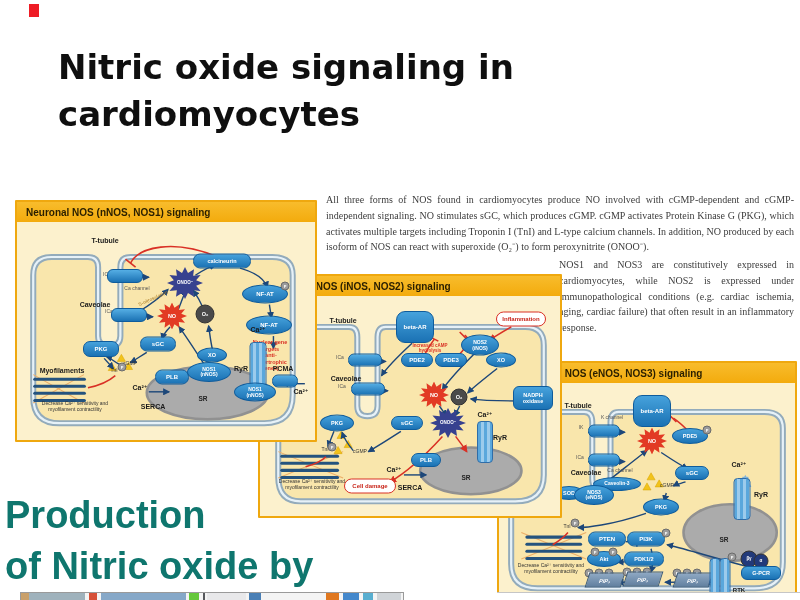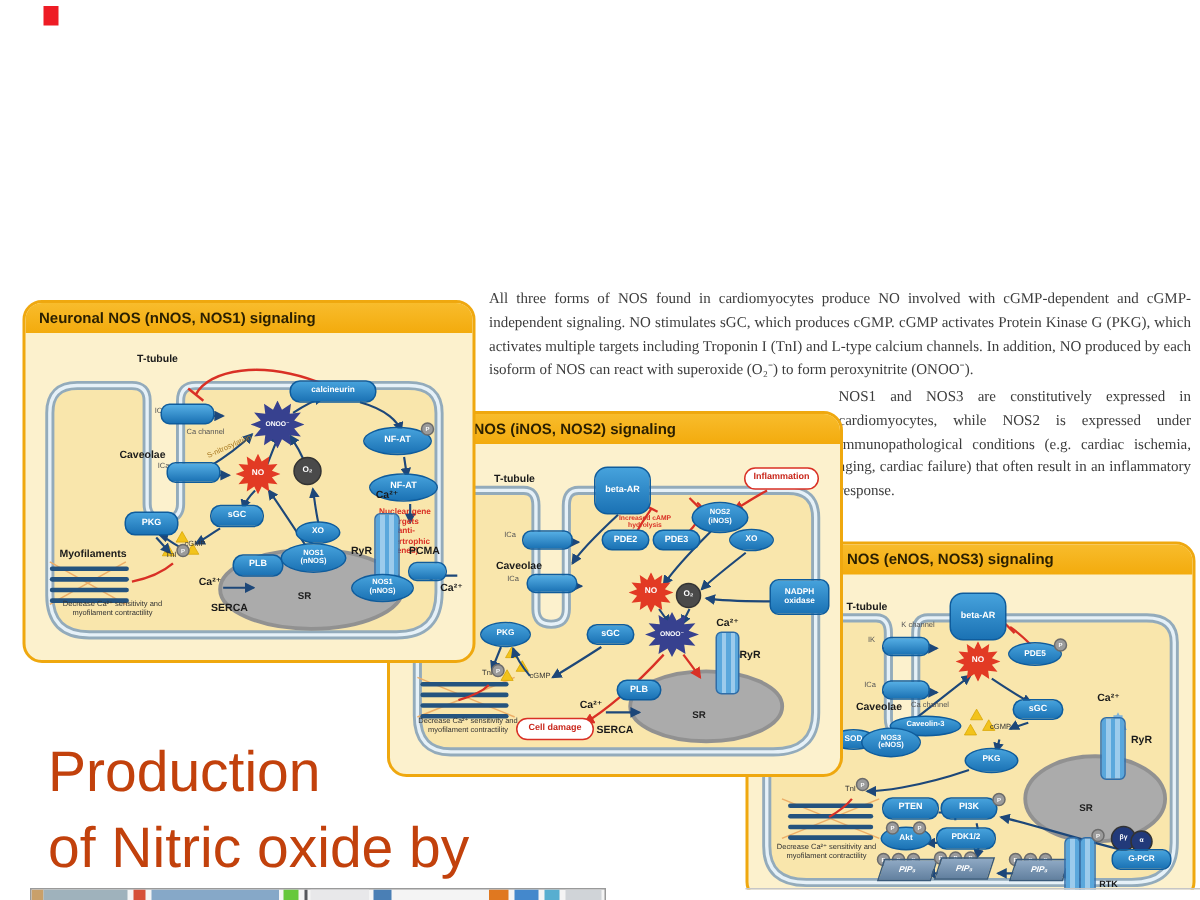--- a/index.html
+++ b/index.html
@@ -4,23 +4,23 @@
 <style>
   html,body{margin:0;padding:0;}
   .page{position:relative;width:800px;height:600px;background:#fff;overflow:hidden;
         font-family:"Liberation Sans","DejaVu Sans",sans-serif;}
   .red-bar{position:absolute;left:29px;top:4px;width:10px;height:13px;background:#ee1c25;}
   .title{position:absolute;left:58px;top:44px;font-family:"DejaVu Sans",sans-serif;
          font-weight:bold;font-size:34px;line-height:47px;color:#0f0f0f;white-space:pre-line;}
   .desc{position:absolute;color:#3c3c3c;font-size:10px;line-height:15.8px;text-align:justify;font-family:Liberation Serif, serif;}
   .desc1{left:326px;top:192px;width:468px;}
   .desc2{left:559px;top:257px;width:235px;}
-  .footer-text{position:absolute;left:32px;top:490px;font-weight:normal;font-size:38px;
-               line-height:51px;color:#c2410c;white-space:pre-line;}
-  .panel{position:absolute;background:#FCF1CD;border:2px solid #EFA80F;border-radius:13px;overflow:hidden;}
+  .footer-text{position:absolute;left:5px;top:490px;font-weight:bold;font-size:38px;
+               line-height:51px;color:#0f766e;white-space:pre-line;}
+  .panel{position:absolute;background:#FCF1CD;border:2px solid #EFA80F;border-radius:1px;overflow:hidden;}
   .panel-header{height:20px;background:linear-gradient(#F8BC2C,#F3AB0D);display:flex;align-items:center;
                 padding:0 9px;font-weight:bold;font-size:10px;color:#2a1f00;}
   .panel-body{position:relative;width:100%;height:calc(100% - 20px);}
   .underlay{position:absolute;left:0;top:0;width:100%;height:100%;}
   .node{position:absolute;transform:translate(-50%,-50%);display:flex;align-items:center;justify-content:center;
         flex-direction:column;text-align:center;color:#fff;font-weight:bold;line-height:1.1;}
   .pill{background:linear-gradient(#46a2dc,#1b72b4);border:1px solid #0f5c9c;border-radius:7px;font-size:6px;}
   .oval{background:linear-gradient(#46a2dc,#1b72b4);border:1px solid #0f5c9c;border-radius:50%;font-size:5.5px;}
   .box{background:linear-gradient(#46a2dc,#1b72b4);border:1px solid #0f5c9c;border-radius:6px;font-size:6px;}
   .chan-h{background:linear-gradient(#55aee4,#1b72b4);border:1px solid #0f5c9c;border-radius:6px;}
@@ -54,20 +54,22 @@
   .thumb-strip{position:absolute;left:20px;top:592px;width:382px;height:7px;background:#f4f4f4;
                border:1px solid #9a9a9a;z-index:60;overflow:hidden;}
   .thumb-strip span{position:absolute;top:0;height:100%;}
 </style>
 </head>
 <body>
 
 <div class="page">
 
   <div class="red-bar"></div>
+  <div class="title">Nitric oxide signaling in
+cardiomyocytes</div>
 
   <div class="desc desc1">All three forms of NOS found in cardiomyocytes produce NO involved with cGMP-dependent and cGMP-independent signaling. NO stimulates sGC, which produces cGMP. cGMP activates Protein Kinase G (PKG), which activates multiple targets including Troponin I (TnI) and L-type calcium channels. In addition, NO produced by each isoform of NOS can react with superoxide (O₂⁻) to form peroxynitrite (ONOO⁻).</div>
   <div class="desc desc2">NOS1 and NOS3 are constitutively expressed in cardiomyocytes, while NOS2 is expressed under immunopathological conditions (e.g. cardiac ischemia, aging, cardiac failure) that often result in an inflammatory response.</div>
 
   <div class="footer-text">Production
 of Nitric oxide by</div>
 
   <div class="panel" style="left:15px;top:200px;width:298px;height:238px;z-index:30;">
     <div class="panel-header">Neuronal NOS (nNOS, NOS1) signaling</div>
     <div class="panel-body">

